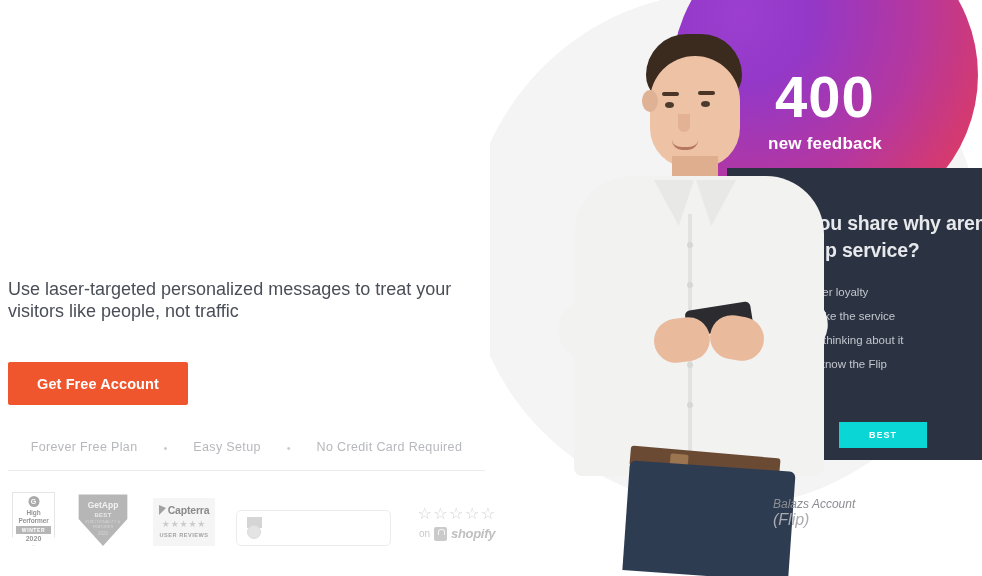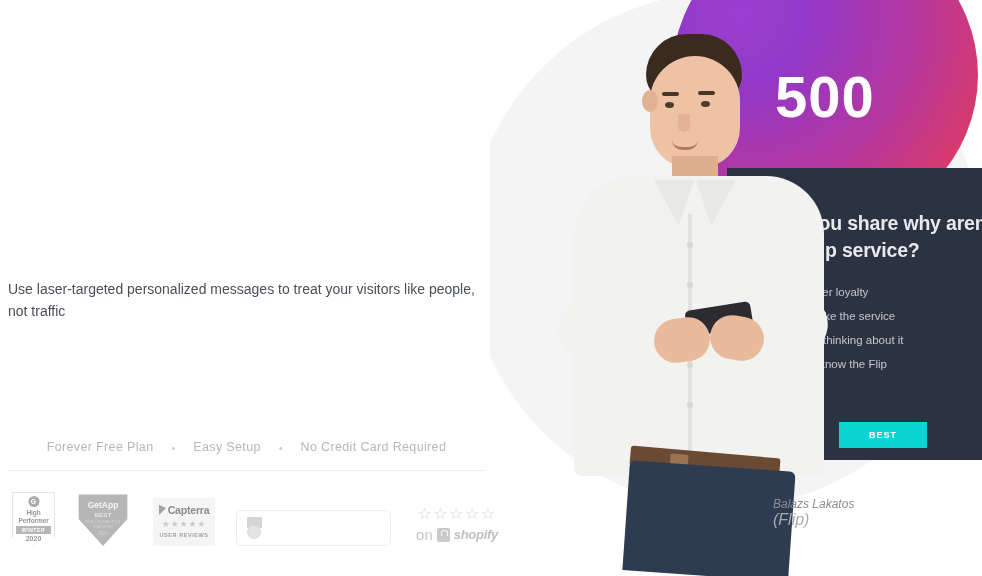--- a/index.html
+++ b/index.html
@@ -38,21 +38,21 @@
     letter-spacing: -0.8px;
     color: #222429;
   }
 
   .subhead {
     position: absolute;
     left: 8px;
     top: 278px;
     width: 480px;
     margin: 0;
-    font-size: 14px;
+    font-size: 18px;
     line-height: 22px;
     color: #4a4e57;
   }
 
   
   .signup-form {
     position: absolute;
     left: 8px;
     top: 362px;
     width: 477px;
@@ -93,21 +93,21 @@
 
   
   .feature-row {
     position: absolute;
     left: 8px;
     top: 440px;
     width: 477px;
     display: flex;
     justify-content: center;
     align-items: flex-end;
-    gap: 0;
+    gap: 8px;
   }
   .feature-item {
     font-size: 12.5px;
     color: #b6b8bc;
     letter-spacing: 0.35px;
     white-space: nowrap;
   }
   .feature-dot {
     color: #c9cbce;
     font-size: 11px;
@@ -370,21 +370,21 @@
     line-height: 20px;
   }
   .badge-shopify .sh-line {
     display: flex;
     align-items: center;
     justify-content: center;
     gap: 4px;
     margin-top: 2px;
   }
   .badge-shopify .sh-on {
-    font-size: 15px;
+    font-size: 10px;
     color: #b4b4b4;
   }
   .badge-shopify .sh-bag {
     width: 13px; height: 14px;
     background: #b6b6b6;
     border-radius: 2px;
     position: relative;
   }
   .badge-shopify .sh-bag::after {
     content: "";
@@ -700,21 +700,22 @@
   }
 </style>
 </head>
 <body>
 
 <div class="hero-right">
 
   <div class="circle-bg"></div>
 
   <div class="gradient-circle">
-    <div class="gradient-number">500</div>
+    <div class="gradient-number">400</div>
+    <div class="gradient-caption">new feedback</div>
   </div>
 
   <div class="person">
     <div class="p-hair"></div>
     <div class="p-face"></div>
     <div class="p-ear"></div>
     <div class="p-brow-l"></div>
     <div class="p-brow-r"></div>
     <div class="p-eye-l"></div>
     <div class="p-eye-r"></div>
@@ -763,31 +764,32 @@
       <div class="survey-option">
         <span class="opt-dot"></span>
         <span class="opt-label">Other</span>
       </div>
     </div>
 
     <button class="send-btn">BEST</button>
   </div>
 
   <div class="attribution">
-    <div class="attr-name">Balazs Lakatos</div>
+    <div class="attr-name">Balazs Account</div>
     <div class="attr-org">(Flip)</div>
   </div>
 </div>
 
 <div class="hero-left">
 
 
   <p class="subhead">Use laser-targeted personalized messages to treat your visitors like people, not traffic</p>
 
   <form class="signup-form">
+    <button class="submit-btn" type="submit">Get Free Account</button>
   </form>
 
   <div class="feature-row">
     <span class="feature-item">Forever Free Plan</span>
     <span class="feature-dot">•</span>
     <span class="feature-item">Easy Setup</span>
     <span class="feature-dot">•</span>
     <span class="feature-item">No Credit Card Required</span>
   </div>
 

